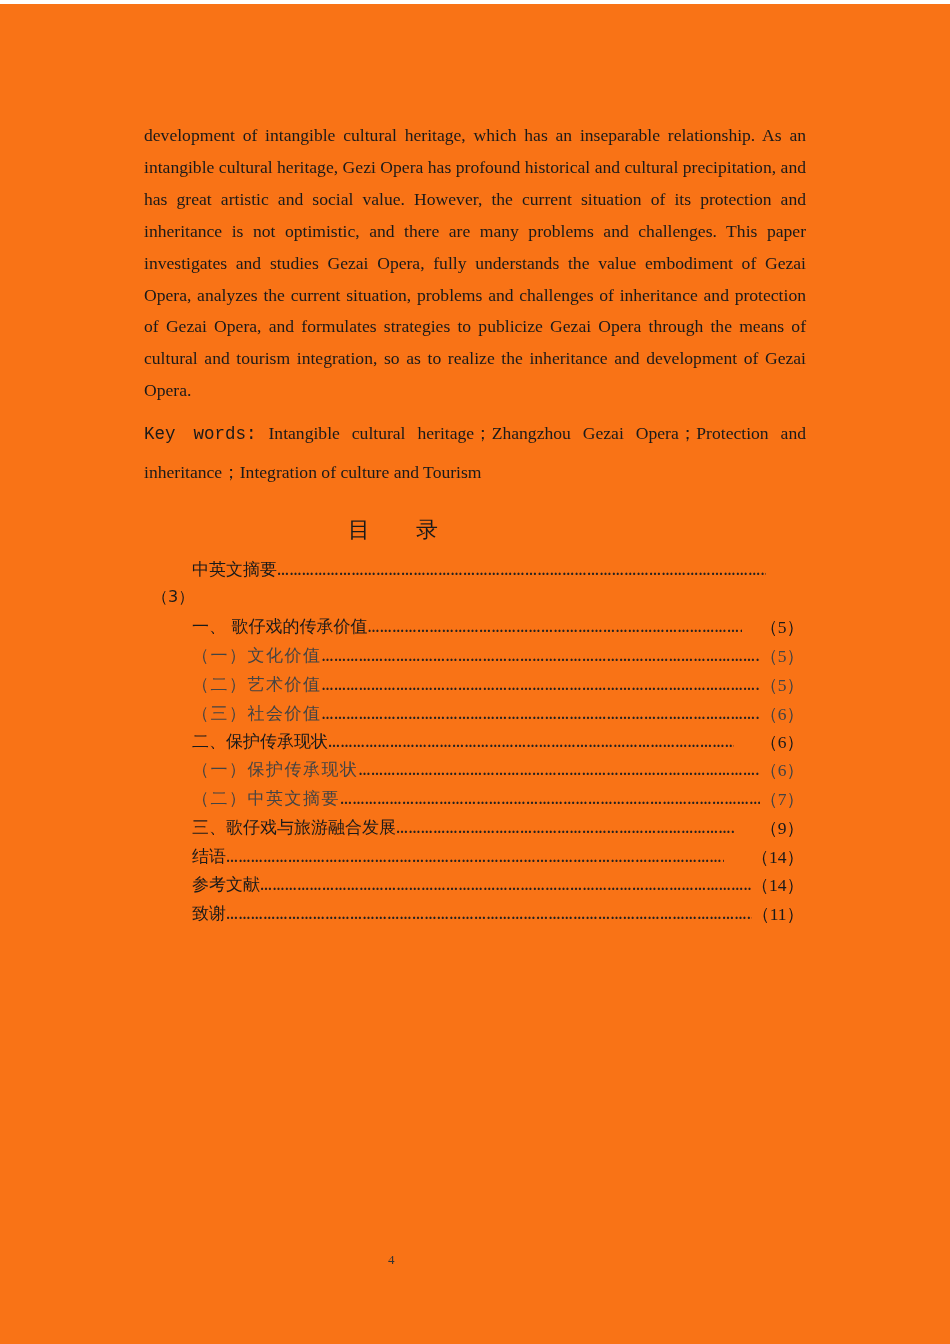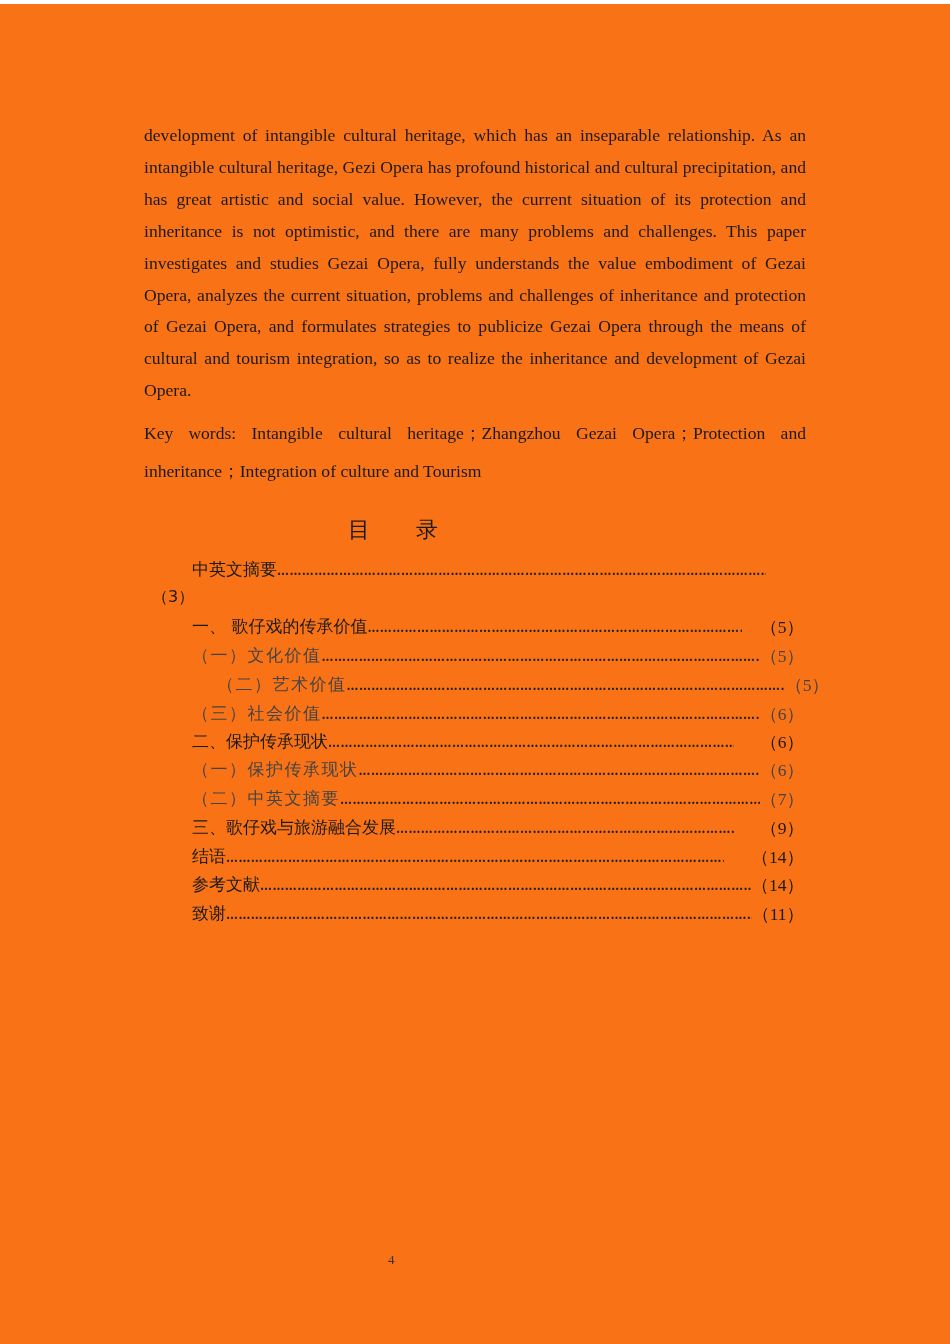--- a/index.html
+++ b/index.html
@@ -9,21 +9,21 @@
     position: absolute; left: 144px; top: 116px; width: 662px;
     font-family: "Liberation Serif", "DejaVu Serif", serif;
     font-size: 17.6px; line-height: 31.9px; text-align: justify; text-align-last: left;
     margin: 0;
   }
   .keywords {
     position: absolute; left: 144px; top: 410px; width: 662px;
     font-family: "Liberation Serif", serif;
     font-size: 17.6px; line-height: 38px; text-align: justify; margin: 0;
   }
-  .kw-label { font-family: Liberation Serif, serif; font-size: 17.5px; }
+  .kw-label { font-family: Liberation Mono, monospace; font-size: 17.5px; }
   .toc-title {
     position: absolute; left: 0; width: 786px; top: 511px; text-align: center;
     font-family: "DejaVu Sans", sans-serif; font-size: 22px; letter-spacing: 0;
   }
   .toc-title span + span { margin-left: 46px; }
   .toc { position: absolute; left: 0; top: 0; width: 950px; font-family: "DejaVu Sans", sans-serif; }
   .toc-row {
     position: absolute; display: flex; align-items: flex-start; height: 26px;
     font-size: 17px; white-space: nowrap; overflow: hidden;
   }
@@ -68,21 +68,21 @@
     <div class="toc-row" style="left:192px; top:611px; width:612px;">
       <span class="toc-label">一、  歌仔戏的传承价值</span>
       <span class="toc-dots" style="margin-right:18px;">…………………………………………………………………………………………………………………………………………………………</span>
       <span class="toc-page">（5）</span>
     </div>
     <div class="toc-row light" style="left:192px; top:640px; width:612px;">
       <span class="toc-label">（一）文化价值</span>
       <span class="toc-dots">…………………………………………………………………………………………………………………………………………………………</span>
       <span class="toc-page">（5）</span>
     </div>
-    <div class="toc-row light" style="left:192px; top:669px; width:612px;margin-left:25px;">
+    <div class="toc-row light" style="left:192px; top:669px; width:612px;">
       <span class="toc-label">（二）艺术价值</span>
       <span class="toc-dots">…………………………………………………………………………………………………………………………………………………………</span>
       <span class="toc-page">（5）</span>
     </div>
     <div class="toc-row light" style="left:192px; top:698px; width:612px;">
       <span class="toc-label">（三）社会价值</span>
       <span class="toc-dots">…………………………………………………………………………………………………………………………………………………………</span>
       <span class="toc-page">（6）</span>
     </div>
     <div class="toc-row" style="left:192px; top:726px; width:612px;">

